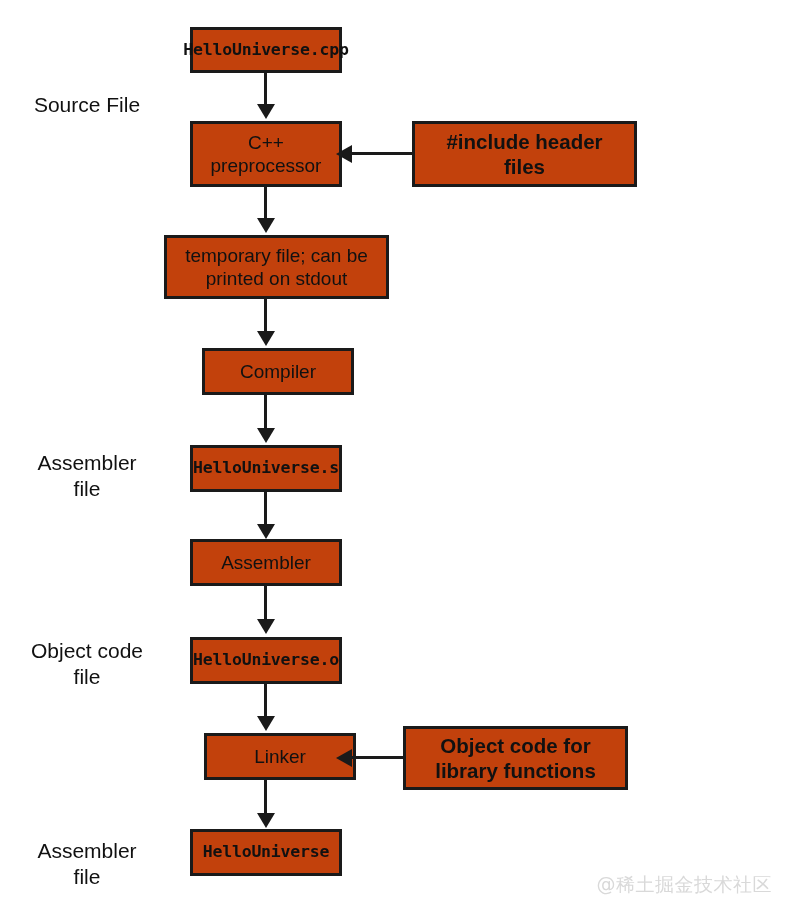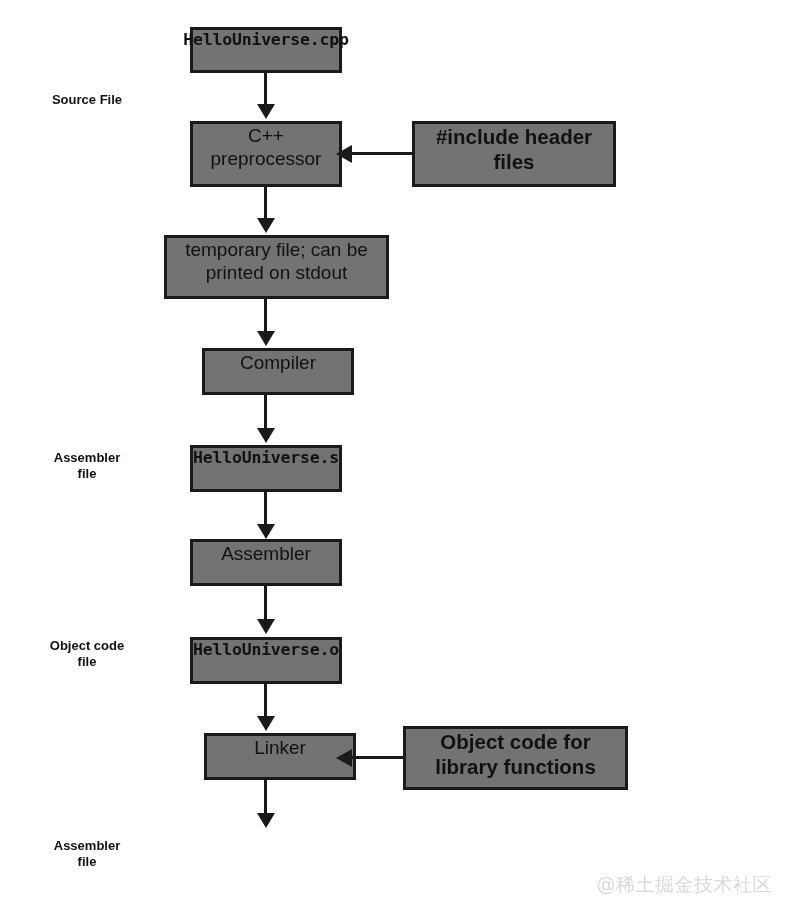--- a/index.html
+++ b/index.html
@@ -14,23 +14,23 @@
     background: #ffffff;
     overflow: hidden;
     font-family: "Liberation Sans", sans-serif;
   }
 
   
   .node {
     position: absolute;
     box-sizing: border-box;
     border: 3px solid #1a1a1a;
-    background: #737373;
+    background: #c2410c;
     display: flex;
-    align-items: flex-start;
+    align-items: center;
     justify-content: center;
     text-align: center;
     color: #111111;
     line-height: 1.22;
   }
   .node .txt {
     display: block;
     white-space: pre-line;
     padding: 0 6px;
   }
@@ -48,22 +48,22 @@
   .sansbold .txt {
     font-family: "Liberation Sans", sans-serif;
     font-weight: 700;
     font-size: 20.5px;
   }
 
   
   .stage-label {
     position: absolute;
     font-family: "Liberation Sans", sans-serif;
-    font-weight: 700;
-    font-size: 13px;
+    font-weight: 400;
+    font-size: 21px;
     color: #111111;
     text-align: center;
     white-space: pre-line;
     line-height: 1.25;
   }
 
   
   .vline {
     position: absolute;
     width: 3px;
@@ -170,22 +170,25 @@
   <div class="vline" style="left:264px; top:684px; height:34px;"></div>
   <div class="arrow-down" style="left:257px; top:716px;"></div>
 
   <div class="node sans" style="left:204px; top:733px; width:152px; height:47px;">
     <span class="txt">Linker</span>
   </div>
 
   <div class="vline" style="left:264px; top:780px; height:35px;"></div>
   <div class="arrow-down" style="left:257px; top:813px;"></div>
 
-
-  <div class="node sansbold" style="left:412px; top:121px; width:204px; height:66px;">
+  <div class="node mono" style="left:190px; top:829px; width:152px; height:47px;">
+    <span class="txt">HelloUniverse</span>
+  </div>
+
+  <div class="node sansbold" style="left:412px; top:121px; width:225px; height:66px;">
     <span class="txt">#include header
 files</span>
   </div>
   <div class="hline" style="left:350px; top:152px; width:62px;"></div>
   <div class="arrow-left" style="left:336px; top:145px;"></div>
 
   <div class="node sansbold" style="left:403px; top:726px; width:225px; height:64px;">
     <span class="txt">Object code for
 library functions</span>
   </div>

